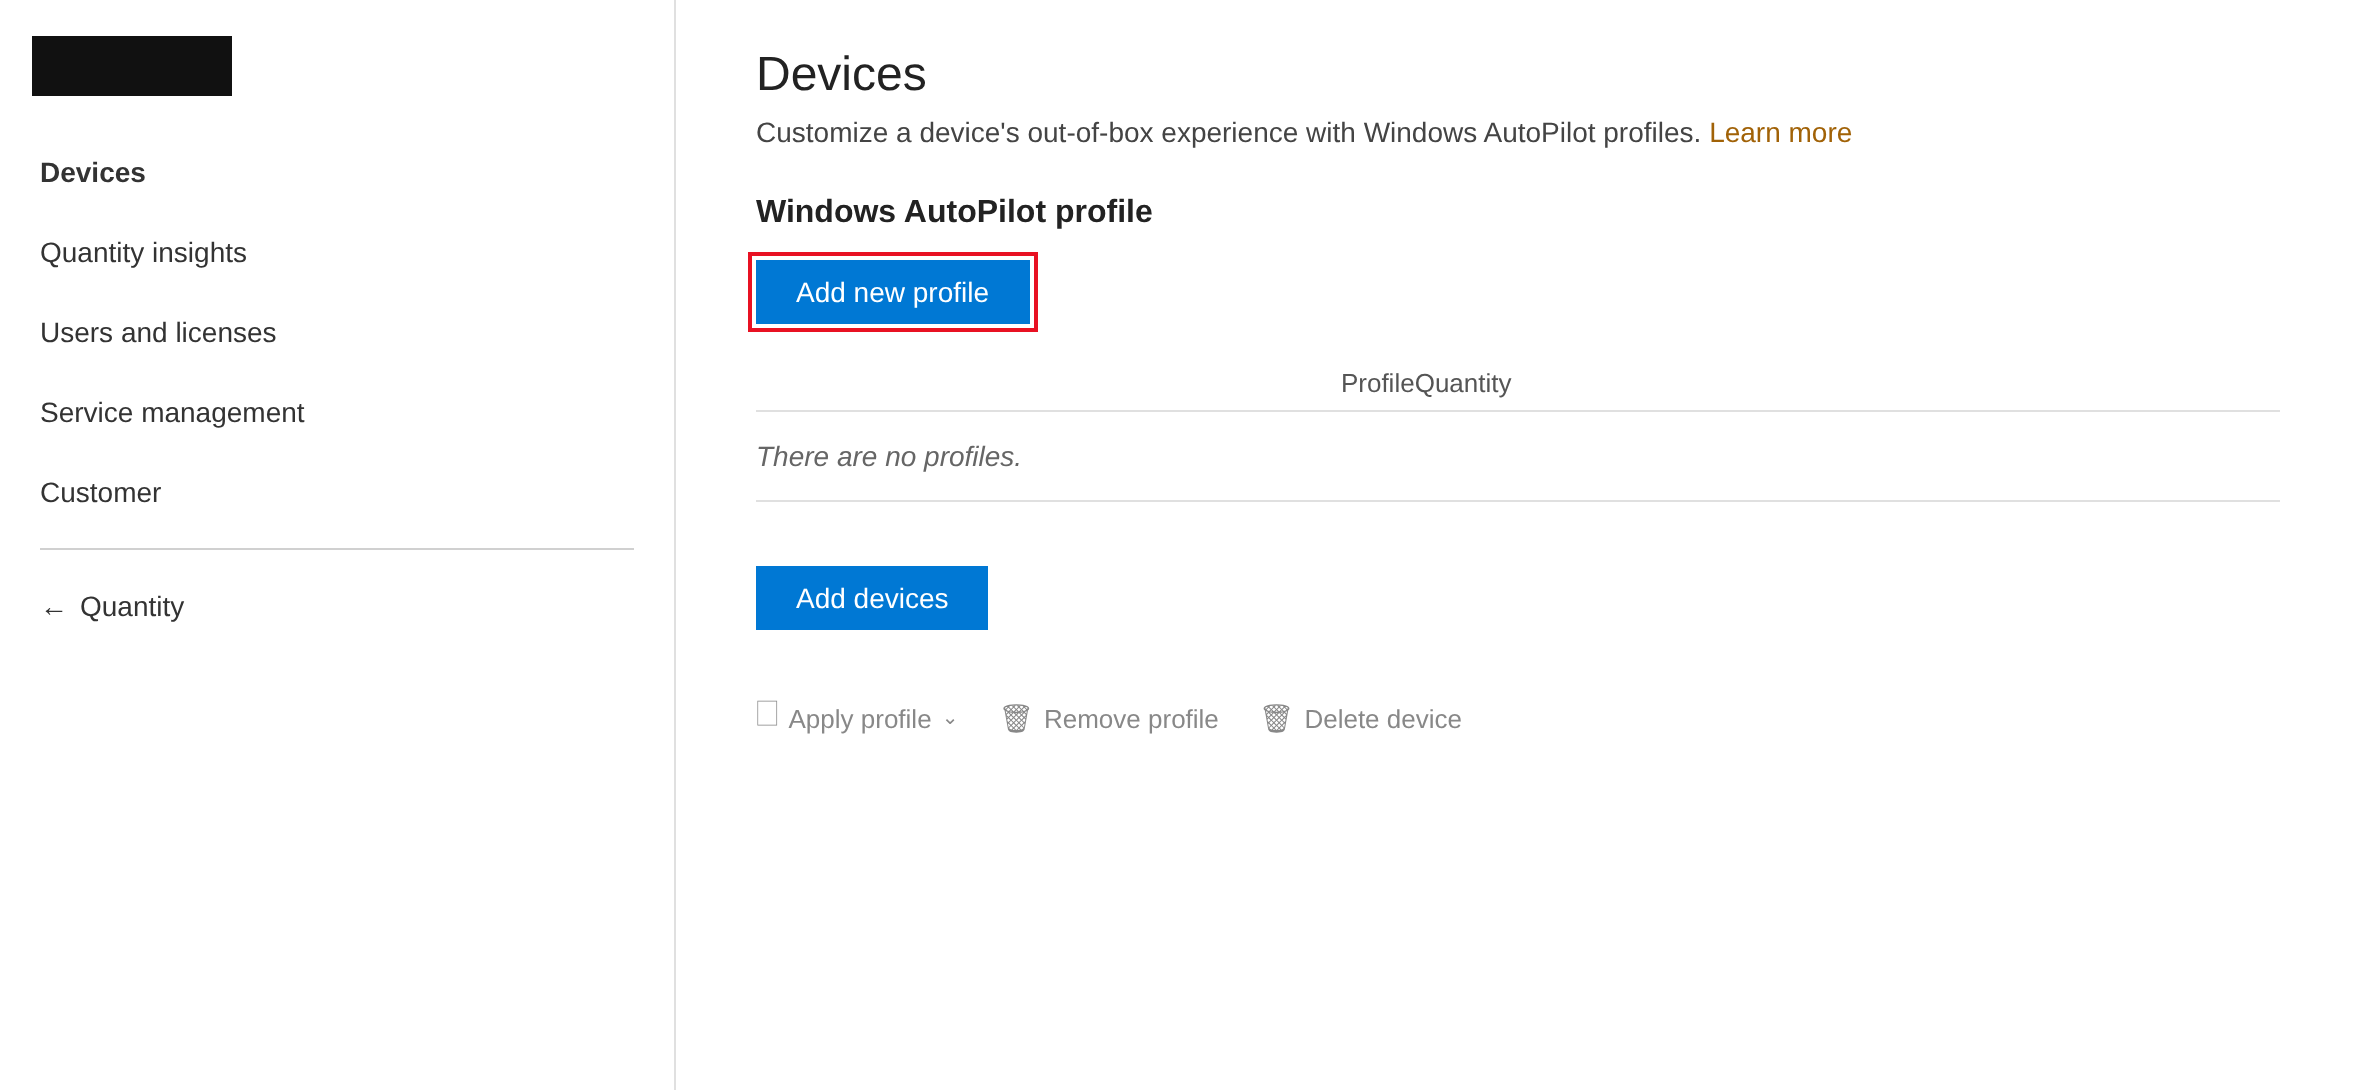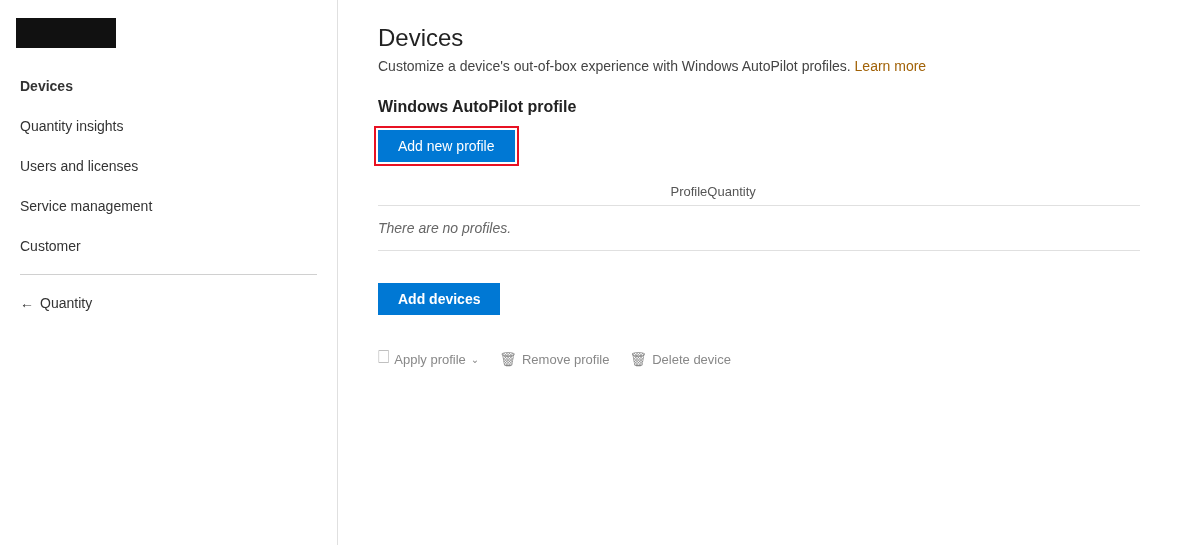--- a/index.html
+++ b/index.html
@@ -119,21 +119,21 @@
     }
 
     .btn-primary {
       background: #0078d4;
       color: #fff;
       border: none;
       padding: 8px 20px;
       font-size: 14px;
       cursor: pointer;
       font-family: 'Segoe UI', sans-serif;
-      font-weight: 700;
+      font-weight: 400;
       margin-bottom: 16px;
       display: inline-block;
     }
 
     
     .profile-table {
       width: 100%;
       border-collapse: collapse;
       margin-bottom: 8px;
     }

